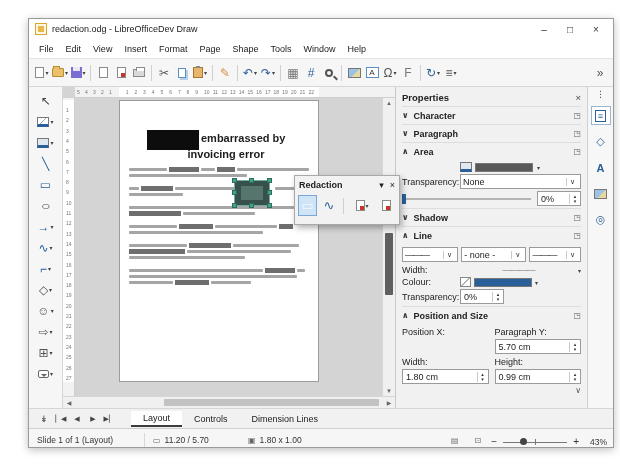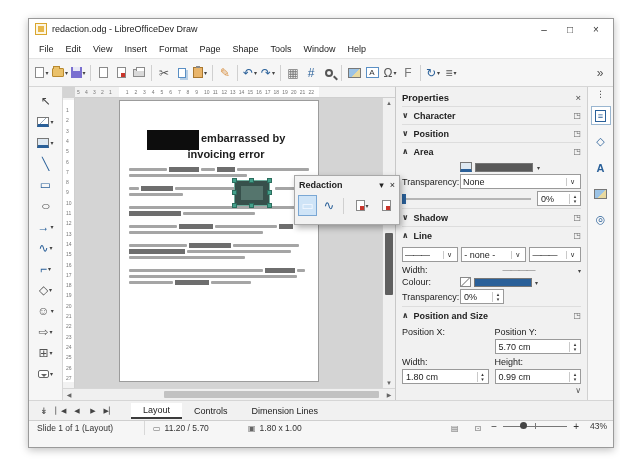--- a/index.html
+++ b/index.html
@@ -115,21 +115,21 @@
   .stab{width:20px;height:19px;display:flex;align-items:center;justify-content:center;font-size:11px;color:#2a6099;}
   .stab.sel{background:#fff;border:1px solid #9ab6d0;}
   .sdots{font-size:9px;color:#555;}
   
   .tabrow{height:20px;background:#f1f1f1;border-top:1px solid #d6d6d6;display:flex;align-items:center;padding-left:6px;flex:0 0 auto;font-size:9px;}
   .tcoll{width:18px;text-align:center;color:#444;font-size:9px;}
   .nav{width:16px;text-align:center;color:#444;font-size:7px;}
   .tab{padding:2px 12px;color:#222;}
   .tab.active{background:#fff;border-bottom:2px solid #3c3c3c;font-weight:normal;}
   
-  .statusbar{height:27px;background:#f6f6f6;border-top:1px solid #cfcfcf;display:flex;align-items:flex-start;font-size:8.5px;color:#333;padding:0 6px;flex:0 0 auto;}
+  .statusbar{height:19px;background:#f6f6f6;border-top:1px solid #cfcfcf;display:flex;align-items:flex-end;font-size:8.5px;color:#333;padding:0 6px;flex:0 0 auto;}
   .st{padding:0 8px;border-right:1px solid #d8d8d8;height:14px;display:flex;align-items:center;gap:4px;white-space:nowrap;}
   .st:first-child{padding-left:2px;}
   .nosep{border-right:none;}
   .sticon{font-size:8px;color:#666;}
   .zslider{width:64px;height:10px;position:relative;margin:0 4px;}
   .zslider .track{position:absolute;left:0;right:0;top:4.5px;height:1px;background:#777;}
   .zslider .mid{position:absolute;left:50%;top:2px;width:1px;height:6px;background:#777;}
   .zslider .knob{position:absolute;left:26%;top:1px;width:7px;height:7px;border-radius:50%;background:#444;}
   .zbtn{font-size:10px;color:#333;padding:0 2px;}
   .zval{width:26px;text-align:right;}
@@ -481,21 +481,21 @@
         <span>Properties</span>
         <span class="px">×</span>
       </div>
       <div class="sect">
         <span class="ch">∨</span>
         <span>Character</span>
         <span class="ln">◳</span>
       </div>
       <div class="sect">
         <span class="ch">∨</span>
-        <span>Position</span>
+        <span>Paragraph</span>
         <span class="ln">◳</span>
       </div>
       <div class="sect">
         <span class="ch">∧</span>
         <span>Area</span>
         <span class="ln">◳</span>
       </div>
       <div class="swrow">
         <span class="i-bucket"></span>
         <span class="swatch" style="background:#595959"></span>
@@ -569,21 +569,21 @@
       <div class="sect">
         <span class="ch">∧</span>
         <span>Position and Size</span>
         <span class="ln">◳</span>
       </div>
       <div class="grid2">
         <div>
           <div class="glabel">Position X:</div>
         </div>
         <div>
-          <div class="glabel">Position Y:</div>
+          <div class="glabel">Paragraph Y:</div>
           <span class="spin">
             <span class="sv">5.70 cm</span>
             <span class="sb">
                 <span>▴</span>
                 <span>▾</span>
               </span>
           </span>
         </div>
       </div>
       <div class="grid2">

